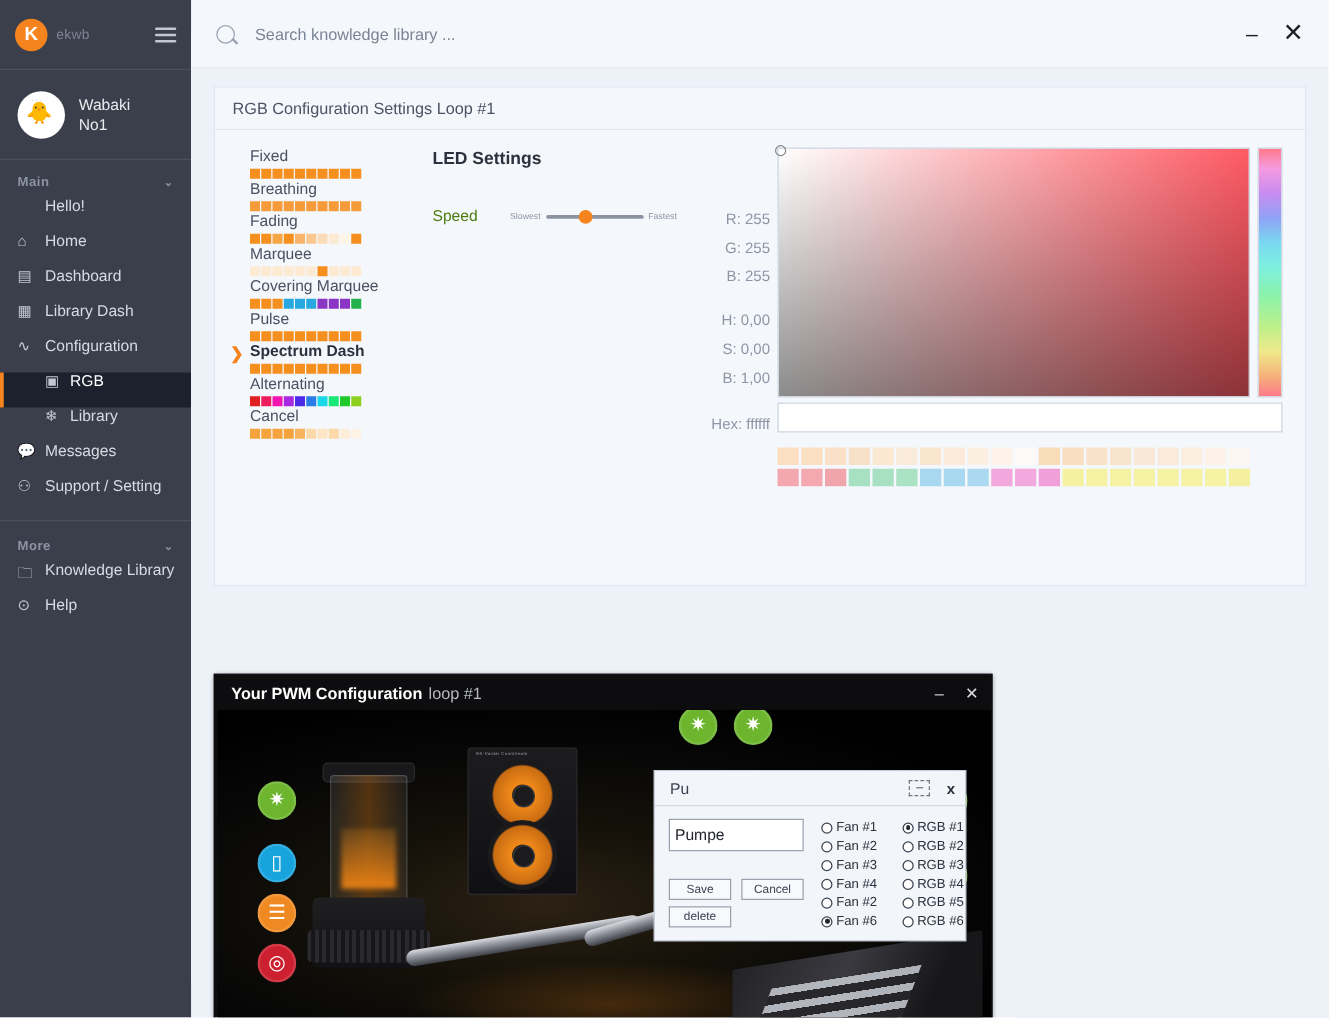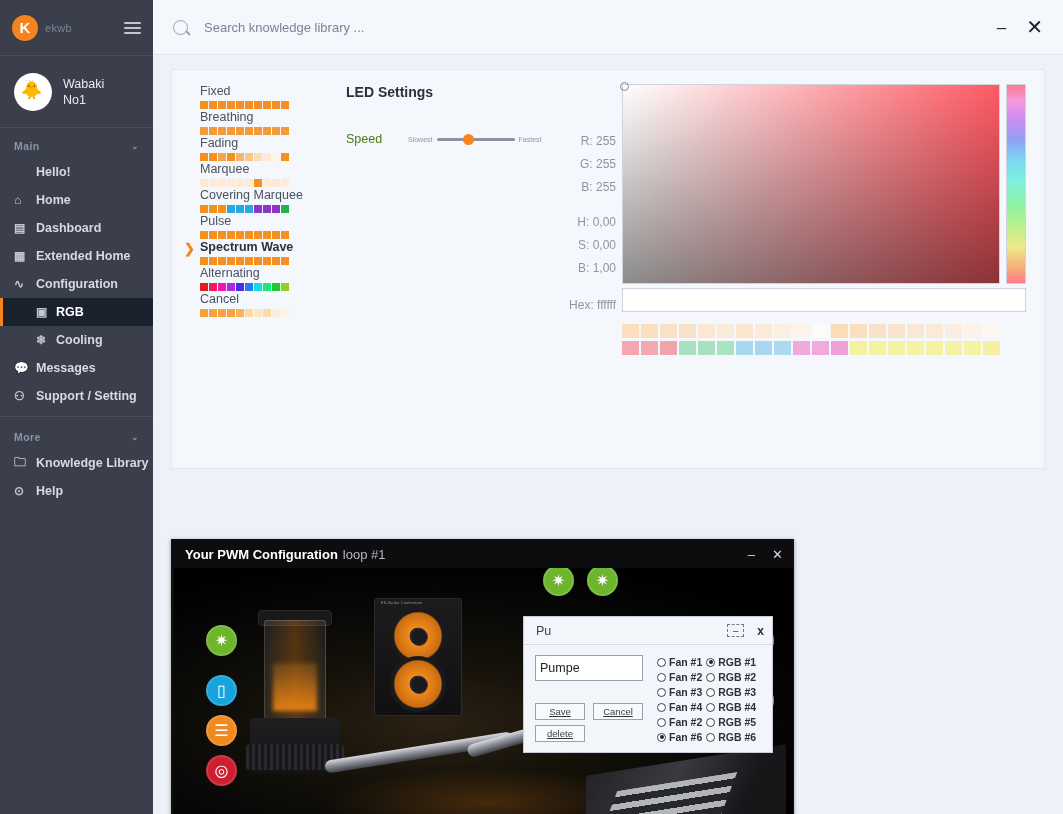--- a/index.html
+++ b/index.html
@@ -42,22 +42,22 @@
   .avatar .dots { position:absolute; left:11px; top:4px; font-size:7px; color:#b5b5b5; letter-spacing:1px;}
   .profile-text { margin-left: 11px; color: #e8eaee; font-size: 12.5px; line-height: 16px; }
 
   .nav { flex: 1; overflow: hidden; padding-top: 4px; }
   .nav-group-title {
     display: flex; align-items: center; color: #8b93a5; font-size: 10.5px;
     font-weight: bold; padding: 8px 14px 6px 14px; letter-spacing: .4px;
   }
   .nav-group-title .chev { margin-left: auto; font-size: 9px; color: #8b93a5; }
   .nav-item {
-    display: flex; align-items: center; height: 28px; padding-left: 14px;
-    color: #d7dae1; font-size: 12.5px; cursor: pointer; position: relative; font-weight: bold;
+    display: flex; height: 28px; padding-left: 14px;
+    color: #d7dae1; font-size: 12.5px; cursor: pointer; position: relative;
   }
   .nav-item .ico { width: 22px; flex: 0 0 22px; font-size: 12px; color: #c2c7d2; display:inline-block;}
   .nav-item.plain { padding-left: 36px; }
   .nav-item.sub { padding-left: 36px; font-size: 12.5px; }
   .nav-item.sub .ico { width: 20px; flex: 0 0 20px; }
   .nav-item.active {
     background: #1c212e; color: #fff;
   }
   .nav-item.active::before {
     content: ""; position: absolute; left: 0; top: 0; bottom: 0; width: 3px; background: #f5841f;
@@ -262,28 +262,28 @@
     align-items: center; justify-content: center; font-size: 10px; color: #3b4150; cursor: pointer;
   }
   .dlg-x { font-size: 12px; color: #2b313d; cursor: pointer; font-weight: bold; }
   .dialog-body { display: flex; padding: 10px 0 0 11px; }
   .dlg-left { width: 122px; }
   .name-input {
     width: 108px; height: 21px; border: 1px solid #9aa2b0; background: #fff;
     font-family: "Liberation Sans", sans-serif; font-size: 12.5px; color: #21242c;
     padding: 12px 4px; outline: none;
   }
-  .dlg-buttons { margin-top: 22px; display: flex; flex-direction: column; gap: 5px; text-decoration: underline; }
+  .dlg-buttons { margin-top: 22px; display: flex; flex-direction: column; gap: 5px; }
   .dlg-brow { display: flex; gap: 8px; }
   .dlg-btn {
     width: 50px; height: 17px; border: 1px solid #9aa2b0; background: #f7f9fc;
     font-size: 9.5px; color: #3b4150; display: flex; align-items: center; justify-content: center;
     cursor: pointer; font-family: "Liberation Sans", sans-serif;
   }
-  .radios { display: flex; gap: 4px; font-weight: bold; }
+  .radios { display: flex; gap: 20px; }
   .radio-col { display: flex; flex-direction: column; gap: 1px; }
   .radio-item { display: flex; align-items: center; font-size: 10.5px; color: #2b313d; cursor: pointer; height: 14px;}
   .radio {
     width: 9px; height: 9px; border-radius: 50%; border: 1.3px solid #3b4150;
     margin-right: 3px; position: relative; flex: 0 0 9px; background: #fff;
   }
   .radio.on::after {
     content: ""; position: absolute; left: 1.8px; top: 1.8px; width: 3.8px; height: 3.8px;
     border-radius: 50%; background: #22262e;
   }
@@ -327,33 +327,33 @@
       <div class="nav-item">
         <span class="ico">⌂</span>
         <span>Home</span>
       </div>
       <div class="nav-item">
         <span class="ico">▤</span>
         <span>Dashboard</span>
       </div>
       <div class="nav-item">
         <span class="ico">▦</span>
-        <span>Extended Home</span>
+        <span>Library Dash</span>
       </div>
       <div class="nav-item">
         <span class="ico">∿</span>
         <span>Configuration</span>
       </div>
       <div class="nav-item sub active">
         <span class="ico">▣</span>
         <span>RGB</span>
       </div>
       <div class="nav-item sub">
         <span class="ico">❄</span>
-        <span>Cooling</span>
+        <span>Library</span>
       </div>
       <div class="nav-item">
         <span class="ico">💬</span>
         <span>Messages</span>
       </div>
       <div class="nav-item">
         <span class="ico">⚇</span>
         <span>Support / Setting</span>
       </div>
 
@@ -381,20 +381,21 @@
       <input class="search-input" value="" placeholder="Search knowledge library ..." style="">
       <div class="win-btns">
         <span class="win-btn min">–</span>
         <span class="win-btn">✕</span>
       </div>
     </div>
 
     <div class="content">
 
       <div class="panel rgb-panel">
+        <div class="panel-header">RGB Configuration Settings Loop #1</div>
 
 
         <div class="rgb-body">
 
           <div class="effects">
             <div class="effect">
               <div class="effect-label">Fixed</div>
               <div class="bar">
                 <span style="background:#f5901f"></span>
                   <span style="background:#f5901f"></span>
@@ -478,21 +479,21 @@
                   <span style="background:#f5901f"></span>
                   <span style="background:#f5901f"></span>
                   <span style="background:#f5901f"></span>
                   <span style="background:#f5901f"></span>
                   <span style="background:#f5901f"></span>
                   <span style="background:#f5901f"></span>
               </div>
             </div>
             <div class="effect selected">
               <span class="arrow">❯</span>
-              <div class="effect-label">Spectrum Wave</div>
+              <div class="effect-label">Spectrum Dash</div>
               <div class="bar">
                 <span style="background:#f5901f"></span>
                   <span style="background:#f5901f"></span>
                   <span style="background:#f5901f"></span>
                   <span style="background:#f5901f"></span>
                   <span style="background:#f5901f"></span>
                   <span style="background:#f5901f"></span>
                   <span style="background:#f5901f"></span>
                   <span style="background:#f5901f"></span>
                   <span style="background:#f5901f"></span>

